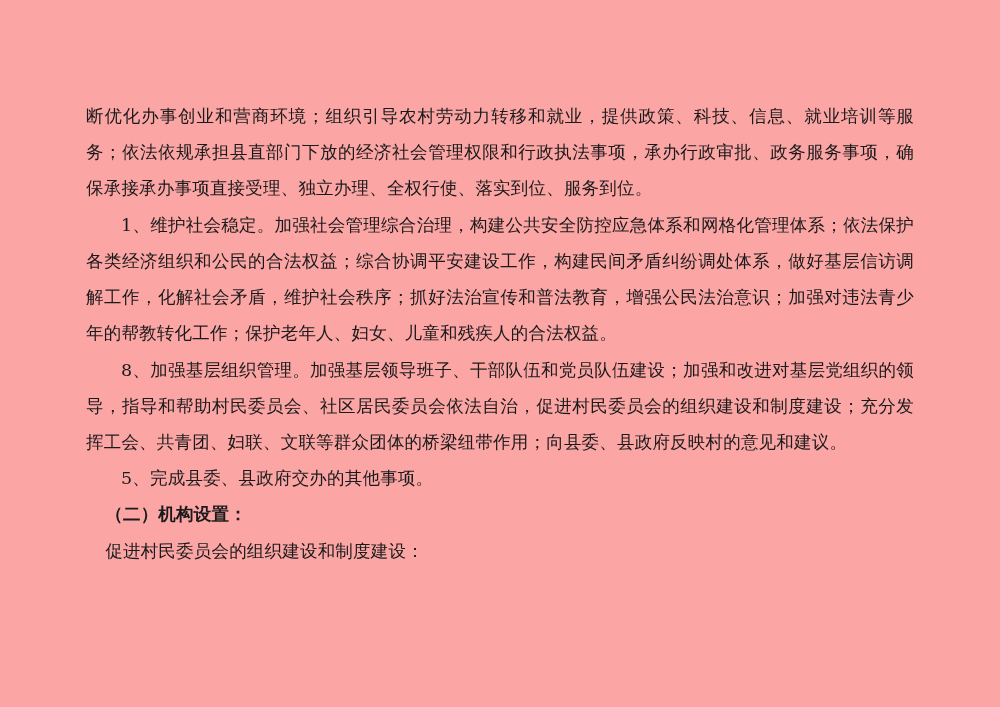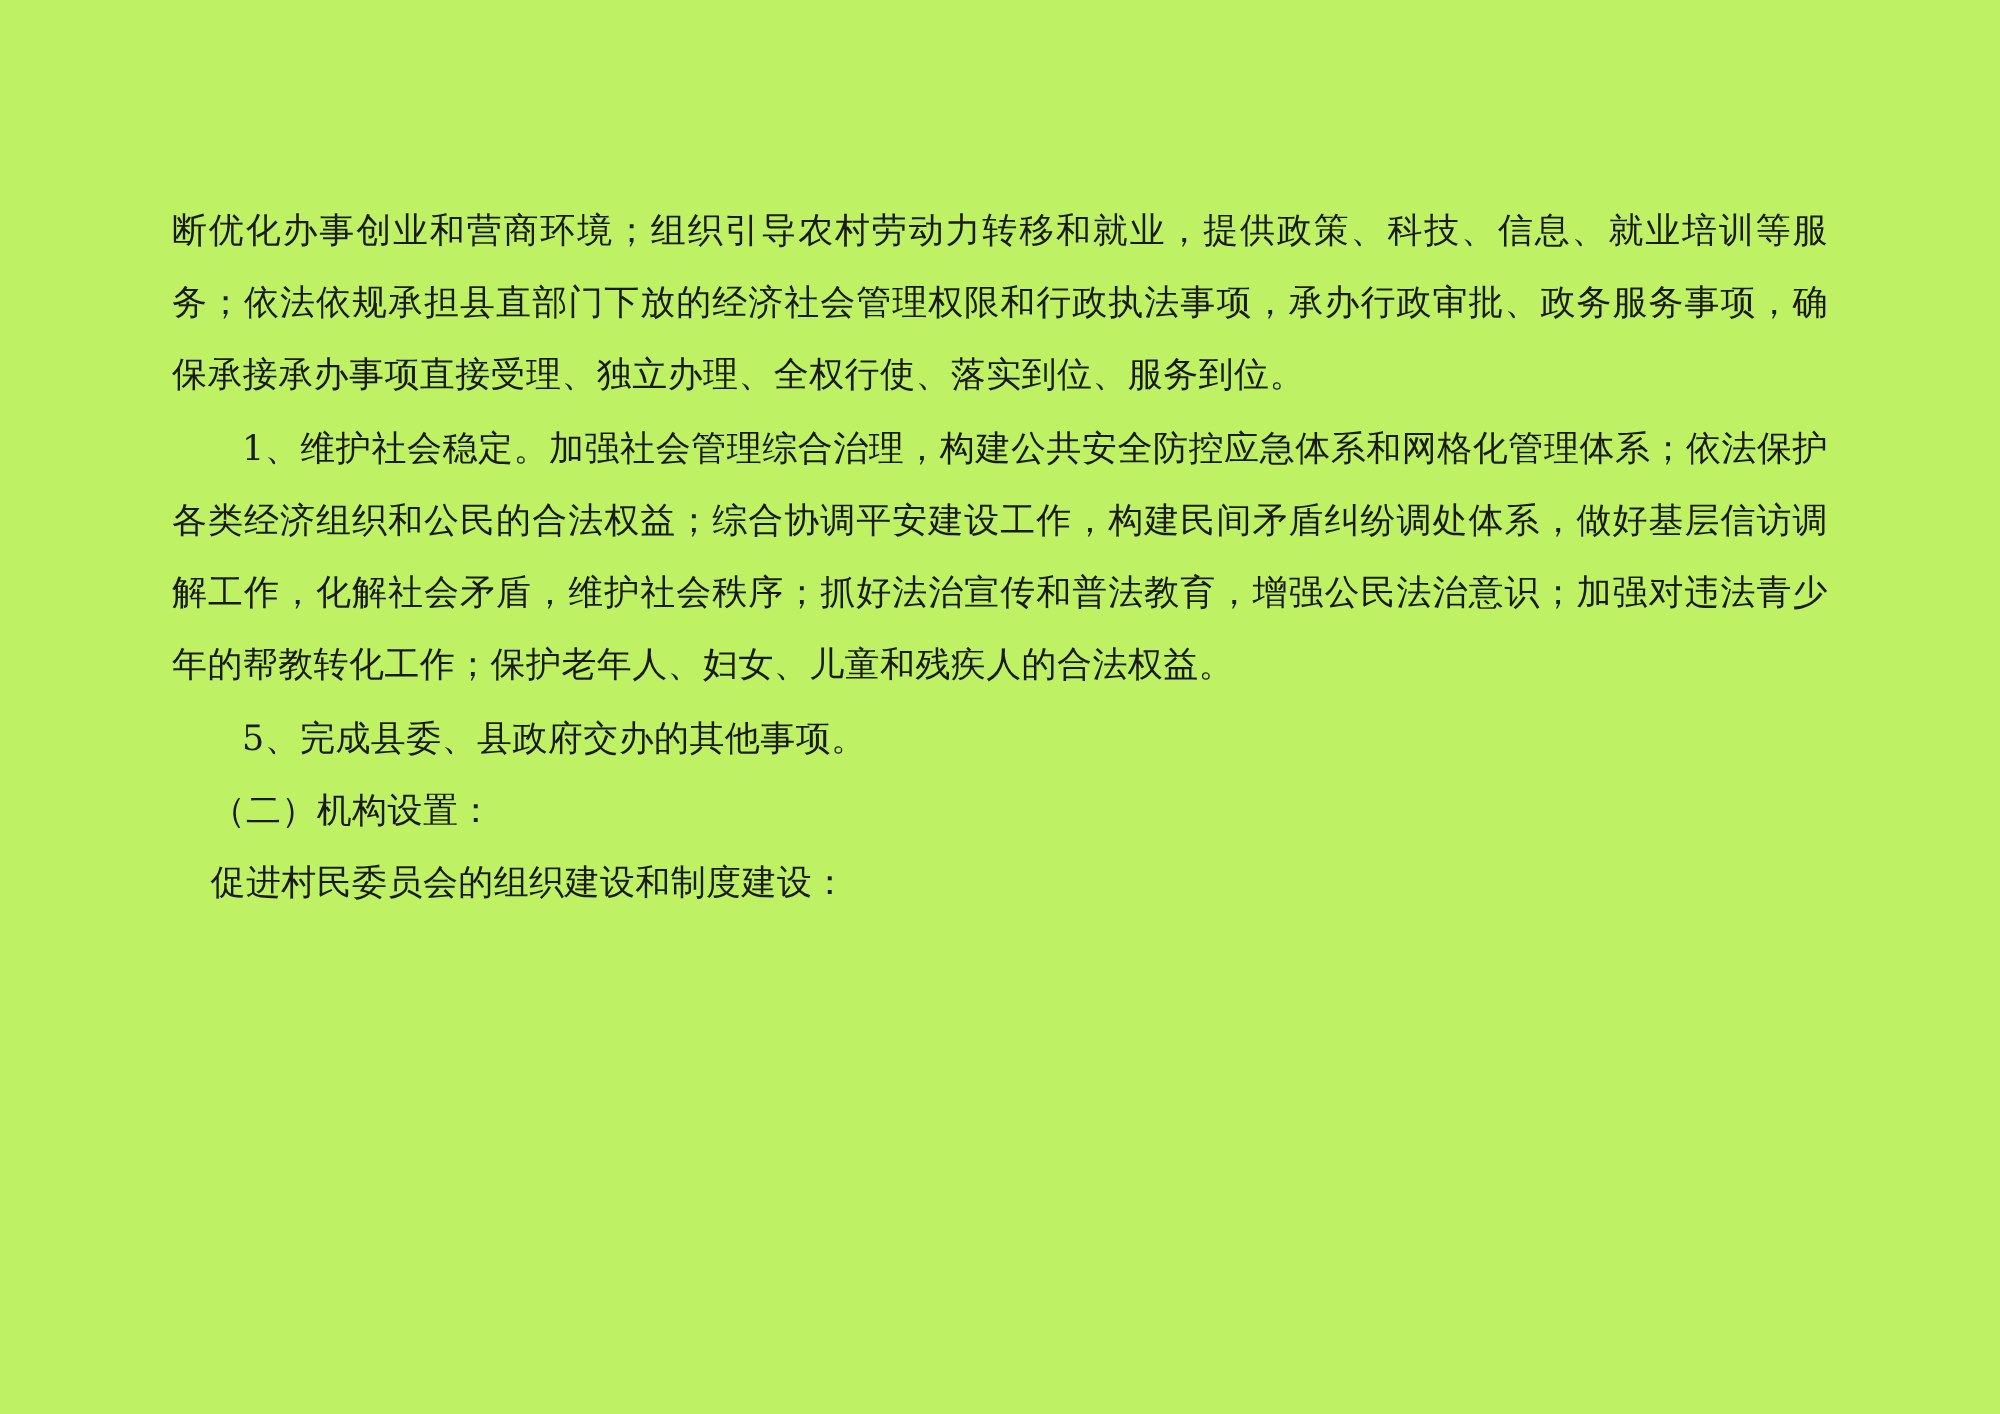--- a/index.html
+++ b/index.html
@@ -11,49 +11,50 @@
     width: 1000px;
     height: 707px;
     font-family: "DejaVu Serif", "Liberation Serif", serif;
     color: #1a1a1a;
     overflow: hidden;
   }
   .page {
     position: relative;
     width: 1000px;
     height: 707px;
-    background: #bef264;
+    background: #fca5a5;
     box-sizing: border-box;
     padding: 98px 86px 0 86px;
   }
   .doc-body {
     font-size: 17.5px;
     line-height: 2.07;
     letter-spacing: 0.2px;
     text-align: justify;
     text-justify: inter-ideograph;
   }
   .para {
     margin: 0 0 0 0;
     text-indent: 2em;
   }
   .para.no-indent {
     text-indent: 0;
   }
   .para.bold {
-    font-weight: normal;
+    font-weight: bold;
   }
   .para.sub {
     text-indent: 1.1em;
   }
 </style>
 </head>
 <body>
 
 <div class="page">
   <div class="doc-body">
     <p class="para no-indent">断优化办事创业和营商环境；组织引导农村劳动力转移和就业，提供政策、科技、信息、就业培训等服务；依法依规承担县直部门下放的经济社会管理权限和行政执法事项，承办行政审批、政务服务事项，确保承接承办事项直接受理、独立办理、全权行使、落实到位、服务到位。</p>
     <p class="para">1、维护社会稳定。加强社会管理综合治理，构建公共安全防控应急体系和网格化管理体系；依法保护各类经济组织和公民的合法权益；综合协调平安建设工作，构建民间矛盾纠纷调处体系，做好基层信访调解工作，化解社会矛盾，维护社会秩序；抓好法治宣传和普法教育，增强公民法治意识；加强对违法青少年的帮教转化工作；保护老年人、妇女、儿童和残疾人的合法权益。</p>
+    <p class="para">8、加强基层组织管理。加强基层领导班子、干部队伍和党员队伍建设；加强和改进对基层党组织的领导，指导和帮助村民委员会、社区居民委员会依法自治，促进村民委员会的组织建设和制度建设；充分发挥工会、共青团、妇联、文联等群众团体的桥梁纽带作用；向县委、县政府反映村的意见和建议。</p>
     <p class="para">5、完成县委、县政府交办的其他事项。</p>
     <p class="para sub bold">（二）机构设置：</p>
     <p class="para sub">促进村民委员会的组织建设和制度建设：</p>
   </div>
 </div>
 
 </body></html>

